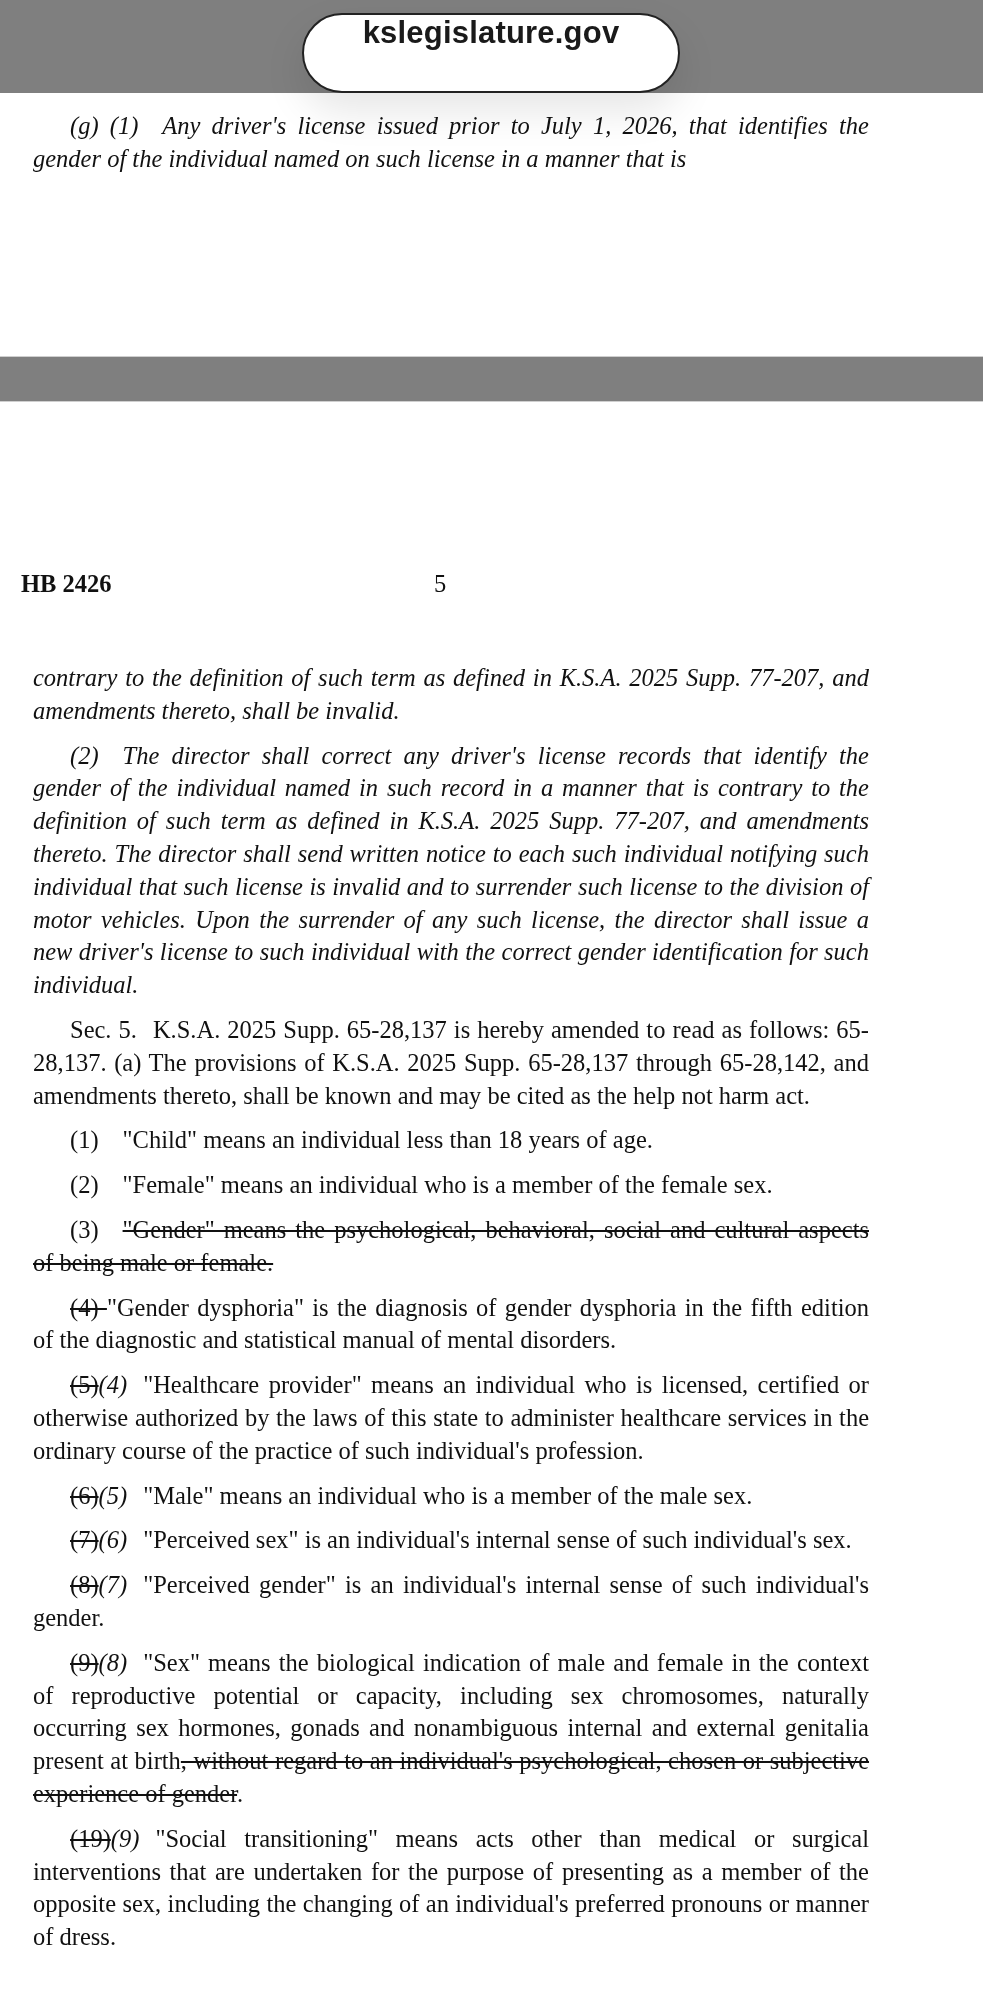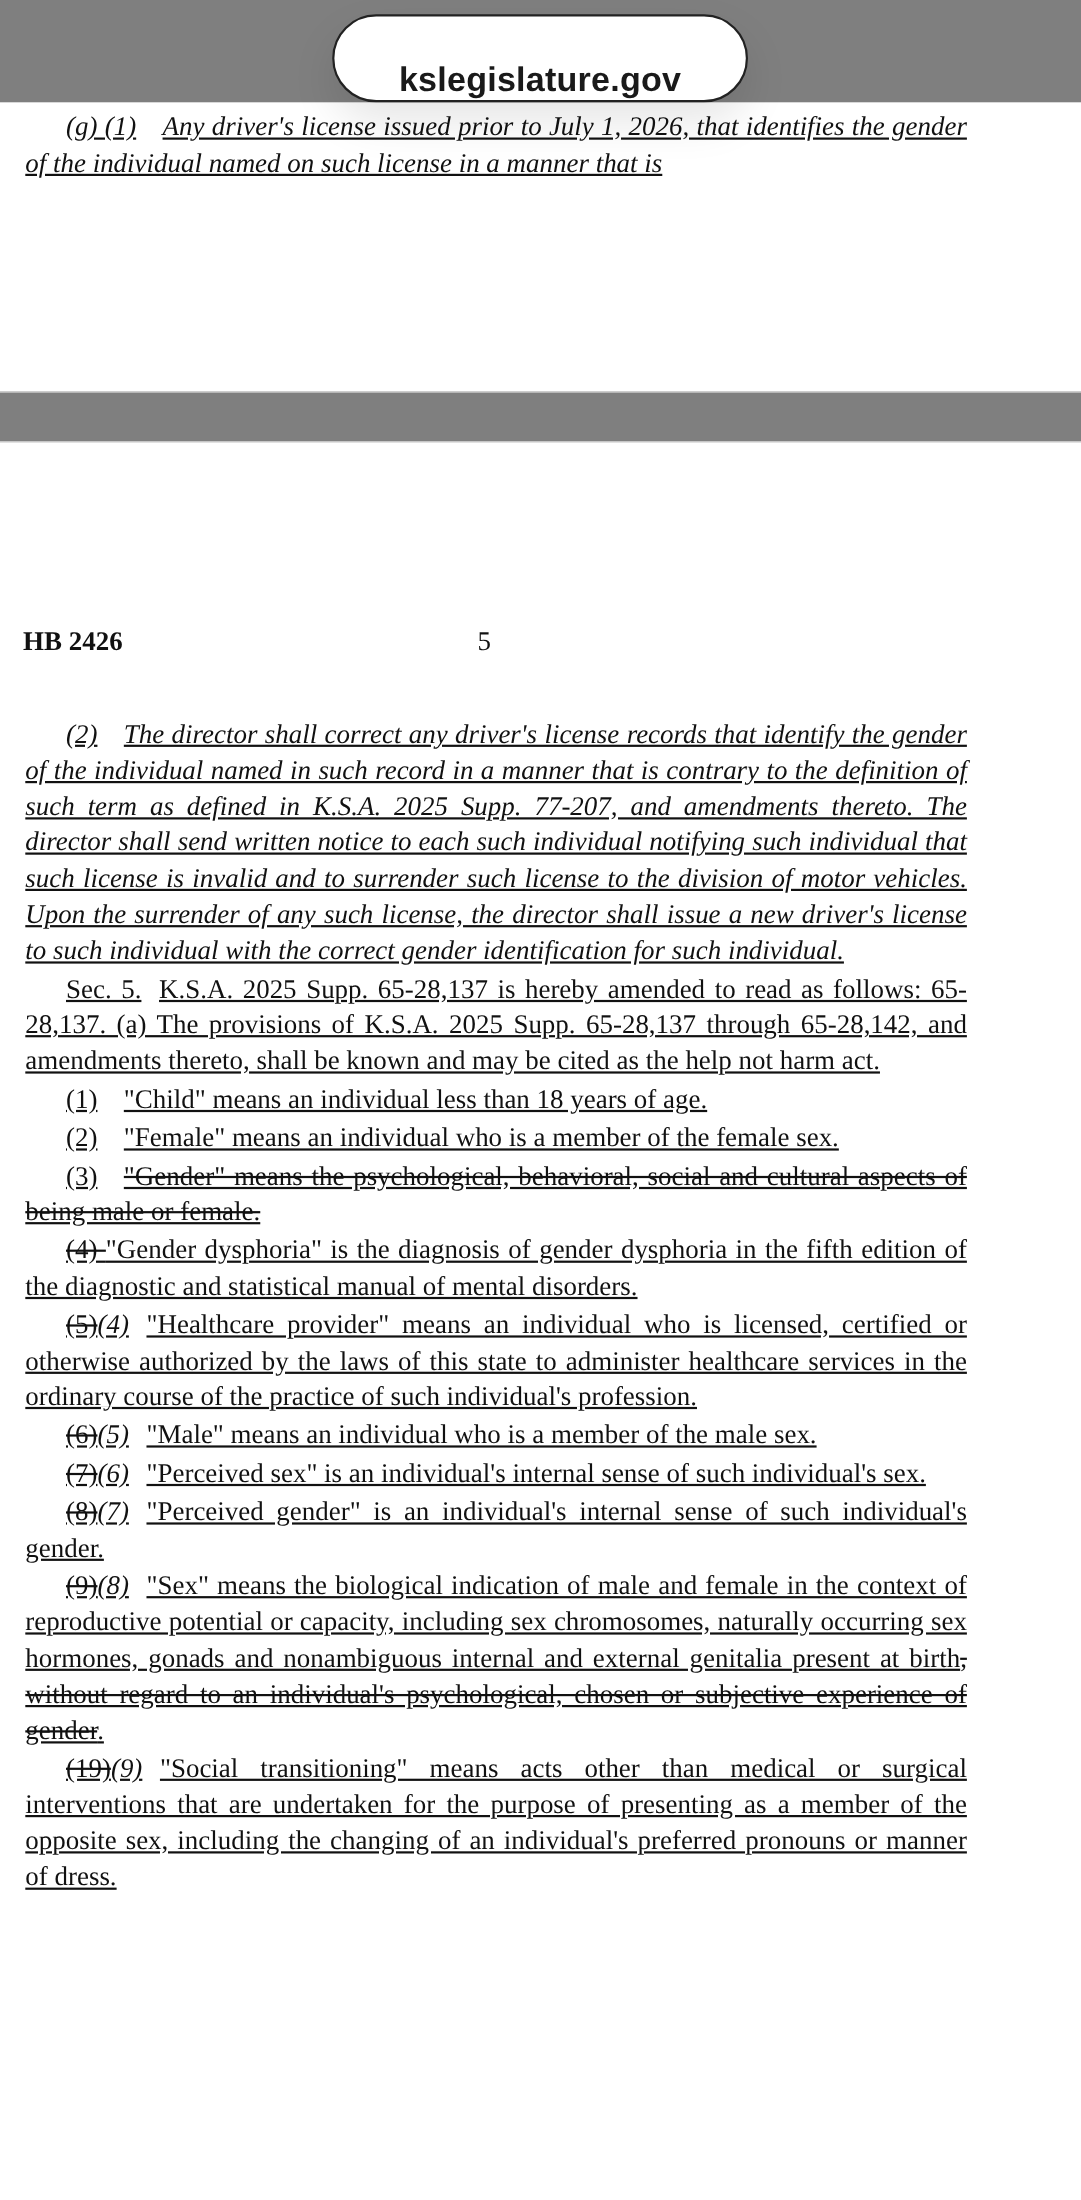--- a/index.html
+++ b/index.html
@@ -30,21 +30,21 @@
   }
   .url-pill {
     position: absolute;
     left: 302px; top: 13px;
     width: 378px; height: 80px;
     background: #ffffff;
     border: 2px solid #222222;
     border-radius: 40px;
     box-sizing: border-box;
     display: flex;
-    align-items: flex-end;
+    align-items: flex-start;
     justify-content: center;
     z-index: 6;
     box-shadow: 0 18px 40px rgba(0,0,0,0.10);
   }
   .url-text {
     font-family: "Liberation Sans", "DejaVu Sans", sans-serif;
     font-weight: bold;
     font-size: 31px;
     color: #1a1a1a;
     letter-spacing: 0.2px;
@@ -53,23 +53,22 @@
   
   .page {
     position: absolute;
     left: 21px;
     width: 860px;
     font-size: 24.5px;
     line-height: 32.8px;
     text-align: justify;
   }
   .page p {
-    margin: 2px;
+    margin: 12px;
     text-indent: 37px;
-    text-decoration: underline;
   }
   .page p.noindent { text-indent: 0; }
   .it { font-style: italic; }
   .del { text-decoration: line-through; text-decoration-thickness: 1.5px; }
   .tab { display: inline-block; width: 24px; }
   .tab-sm { display: inline-block; width: 16px; }
 
   .page1 { top: 98px; }
   .page1 p { font-style: italic; }
 
@@ -114,20 +113,21 @@
   </div>
 
   <div class="page-sep"></div>
 
   <div class="page-header">
     <span class="bill-id">HB 2426</span>
     <span class="page-num">5</span>
   </div>
 
   <div class="page page2">
+    <p class="noindent it">contrary to the definition of such term as defined in K.S.A. 2025 Supp. 77-207, and amendments thereto, shall be invalid.</p>
 
     <p class="it">
       <span>(2)</span><span class="tab"></span><span>The director shall correct any driver's license records that identify the gender of the individual named in such record in a manner that is contrary to the definition of such term as defined in K.S.A. 2025 Supp. 77-207, and amendments thereto. The director shall send written notice to each such individual notifying such individual that such license is invalid and to surrender such license to the division of motor vehicles. Upon the surrender of any such license, the director shall issue a new driver's license to such individual with the correct gender identification for such individual.</span>
     </p>
 
     <p>
       <span>Sec. 5.</span><span class="tab-sm"></span><span>K.S.A. 2025 Supp. 65-28,137 is hereby amended to read as follows: 65-28,137. (a) The provisions of K.S.A. 2025 Supp. 65-28,137 through 65-28,142, and amendments thereto, shall be known and may be cited as the help not harm act.</span>
     </p>
 
 

